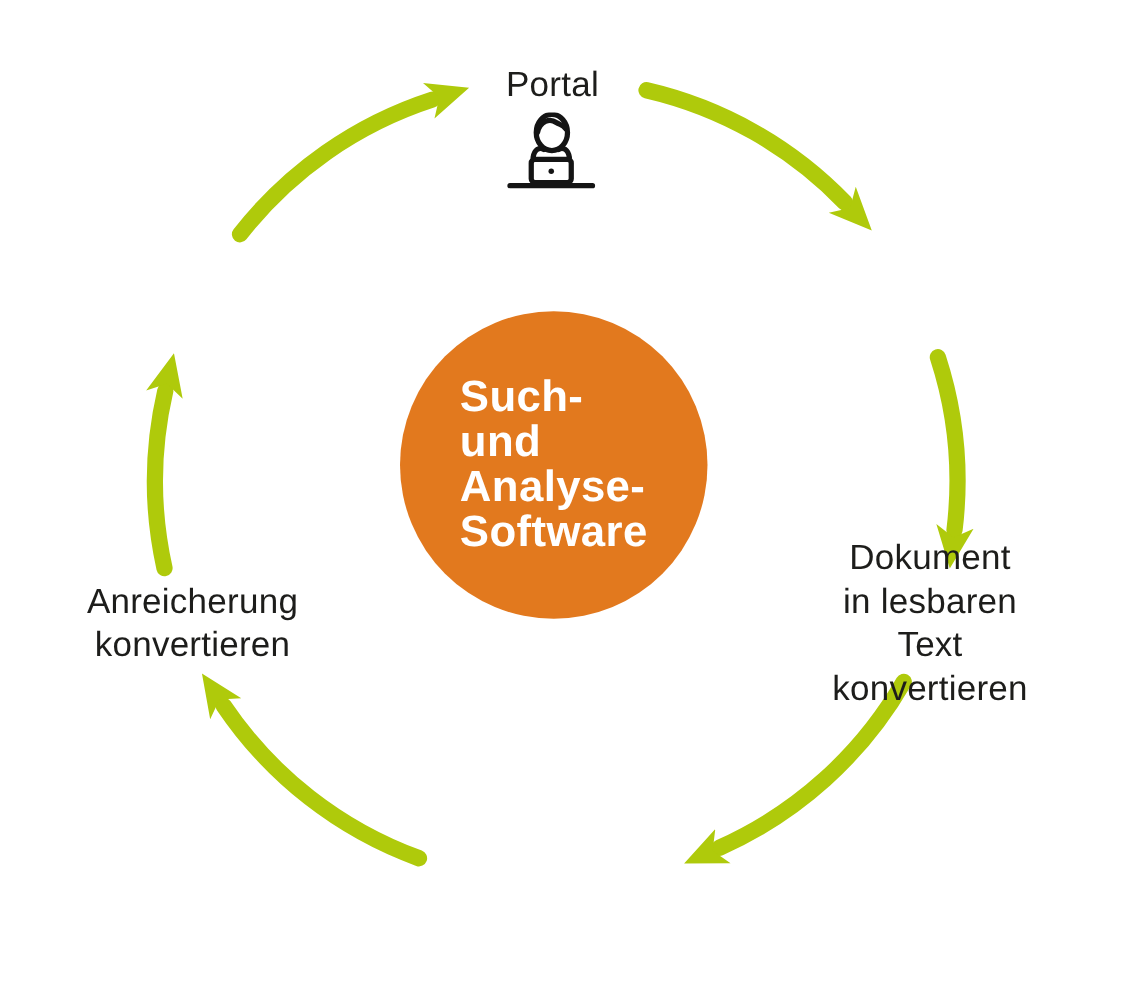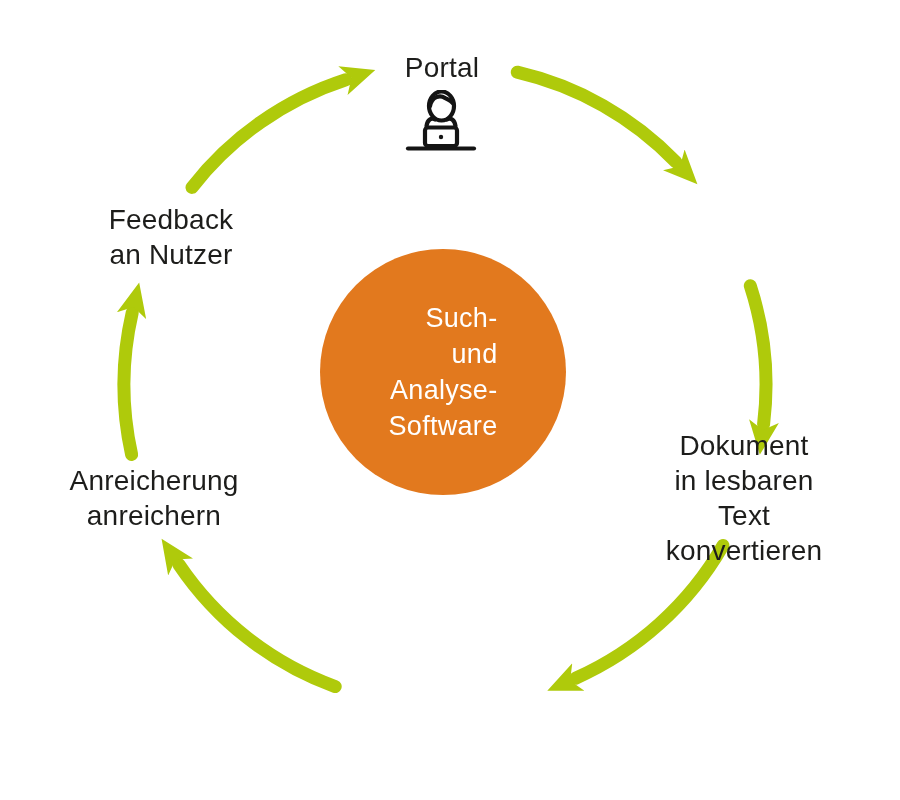--- a/index.html
+++ b/index.html
@@ -22,22 +22,22 @@
     position:absolute;transform:translate(-50%,-50%);
     text-align:center;white-space:pre-line;
     font-size:28px;line-height:35px;color:var(--label);letter-spacing:0.2px;
   }
   .center-circle{
     position:absolute;left:320px;top:249px;width:246px;height:246px;
     border-radius:50%;background:var(--circle);
     display:flex;align-items:center;justify-content:center;
   }
   .center-label{
-    color:var(--circle-text);font-weight:normal;font-size:27px;line-height:36px;
-    text-align:right;white-space:pre-line;letter-spacing:0.3px;
+    color:var(--circle-text);font-weight:bold;font-size:35px;line-height:36px;
+    text-align:left;white-space:pre-line;letter-spacing:0.3px;
   }
   .user-icon{position:absolute;left:404px;top:90px;}
   .ic{fill:none;stroke:var(--icon);stroke-width:4.2;stroke-linecap:round;stroke-linejoin:round;}
   .ic-fill{fill:var(--icon);stroke:none;}
   .ic-screen{fill:var(--bg);stroke:var(--icon);stroke-width:4.2;stroke-linejoin:round;}
 </style>
 </head>
 <body>
 
 <div class="stage">
@@ -60,23 +60,21 @@
     <div class="center-label">Such-
 und
 Analyse-
 Software</div>
   </div>
 
   <div class="label" style="left:442px;top:67px">Portal</div>
   <div class="label" style="left:744px;top:498px">Dokument in lesbaren
 Text konvertieren</div>
   <div class="label" style="left:154px;top:498px">Anreicherung
-anreichern</div>
-  <div class="label" style="left:171px;top:237px">Feedback
-an Nutzer</div>
+konvertieren</div>
 
   <svg class="user-icon" width="74" height="62" viewBox="0 0 74 62">
     <ellipse class="ic" cx="37.5" cy="16" rx="12.5" ry="14.5"></ellipse>
     <path class="ic" d="M26,16 C28,6.5 36,4.5 41,8 C44,10 46.5,9.5 48.5,13"></path>
     <path class="ic" d="M22.5,36 C23.5,29.5 27.5,27.5 31,29.5"></path>
     <path class="ic" d="M51.5,36 C50.5,29.5 46.5,27.5 43,29.5"></path>
     <rect class="ic-screen" x="21" y="37.5" width="32" height="18.5" rx="3"></rect>
     <circle class="ic-fill" cx="37" cy="47" r="2.2"></circle>
     <path class="ic" d="M4,58.5 H70"></path>
   </svg>

